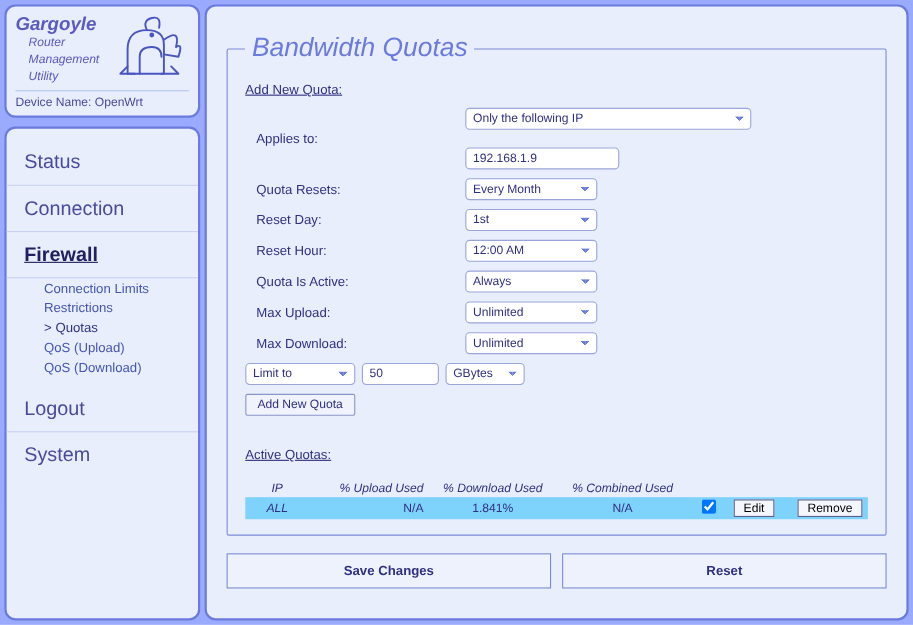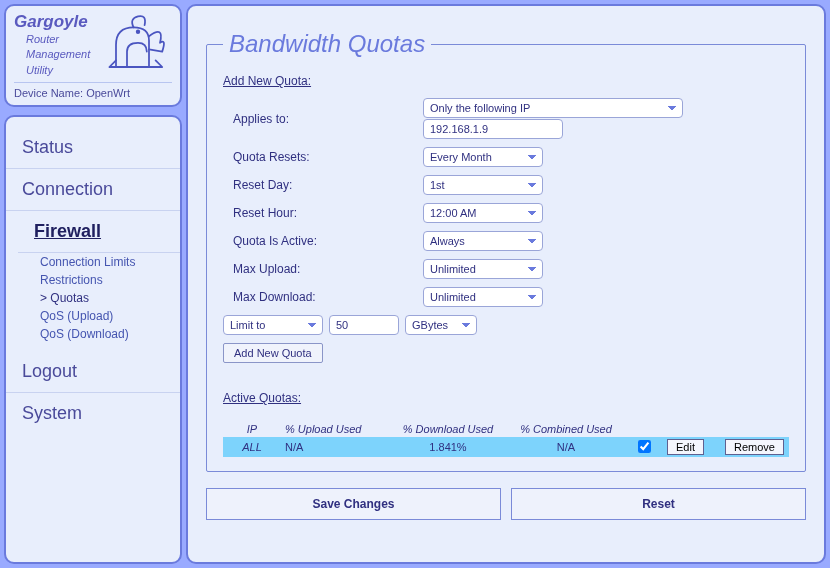--- a/index.html
+++ b/index.html
@@ -28,21 +28,21 @@
 .nav { padding: 10px 0; flex: 1; }
 .nav-item {
   display: block;
   padding: 10px 16px;
   font-size: 18px;
   color: #4a4a9a;
   border-bottom: 1px solid #c8d2f0;
   cursor: pointer;
 }
 .nav-item:last-child { border-bottom: none; }
-.nav-item.active { font-weight: bold; color: #202060; text-decoration: underline; margin-left: 12px; }
+.nav-item.active { font-weight: bold; color: #202060; text-decoration: underline; }
 .subnav { padding: 0 0 8px 34px; }
 .subnav-item { display:block; font-size: 12px; color: #4555b0; padding: 2px 0; cursor: pointer; }
 .subnav-item.selected::before { content: "> "; }
 .subnav-item.selected { color: #303080; font-weight: 500; }
 .main { flex: 1; position: relative; }
 .main-inner { margin: 24px 18px 10px 18px; }
 fieldset.quotas {
   border: 1px solid #7a8ad8;
   border-radius: 2px;
   padding: 10px 16px 14px 16px;
@@ -82,21 +82,21 @@
   padding: 3px 10px;
   color: #303080;
   cursor: pointer;
   font-family: inherit;
 }
 .spacer { height: 22px; }
 .table { width: 100%; font-size: 11px; color: #303080; margin-top: 6px; }
 .table-head { display: flex; font-style: italic; padding: 2px 4px; gap: 8px; }
 .table-row { display: flex; align-items: center; background: #7dd3fc; padding: 2px 4px; gap: 8px; }
 .c1 { width: 50px; text-align: center; font-style: italic; }
-.c2 { width: 100px; text-align: left; }
+.c2 { width: 100px; text-align: right; }
 .c3 { width: 110px; text-align: center; }
 .c4 { width: 110px; text-align: center; }
 .c5 { width: 30px; text-align: center; }
 .c6 { width: 50px; }
 .c7 { width: 60px; }
 .btn-small { border:1px solid #606090; background:#f4f6fd; font-size:11px; padding:1px 8px; cursor:pointer; font-family:inherit;}
 .bottom-btns { display: flex; gap: 10px; margin-top: 16px; }
 .bottom-btns .bbtn {
   flex: 1;
   border: 1px solid #7a8ad8;
@@ -158,21 +158,21 @@
 
   <div class="panel main">
     <div class="main-inner">
       <fieldset class="quotas">
         <legend>Bandwidth Quotas</legend>
 
         <span class="section-title">Add New Quota:</span>
 
         <div class="form-row">
           <label>Applies to:</label>
-          <div class="controls" style="flex-direction:column;align-items:flex-start;gap:1px;">
+          <div class="controls" style="flex-direction:column;align-items:flex-start;gap:16px;">
             <select class="sel w-wide"><option>Only the following IP</option></select>
             <input class="txt txt-ip" value="192.168.1.9" style="">
           </div>
         </div>
 
         <div class="form-row">
           <label>Quota Resets:</label>
           <div class="controls">
               <select class="sel w-med"><option>Every Month</option></select>
             </div>

